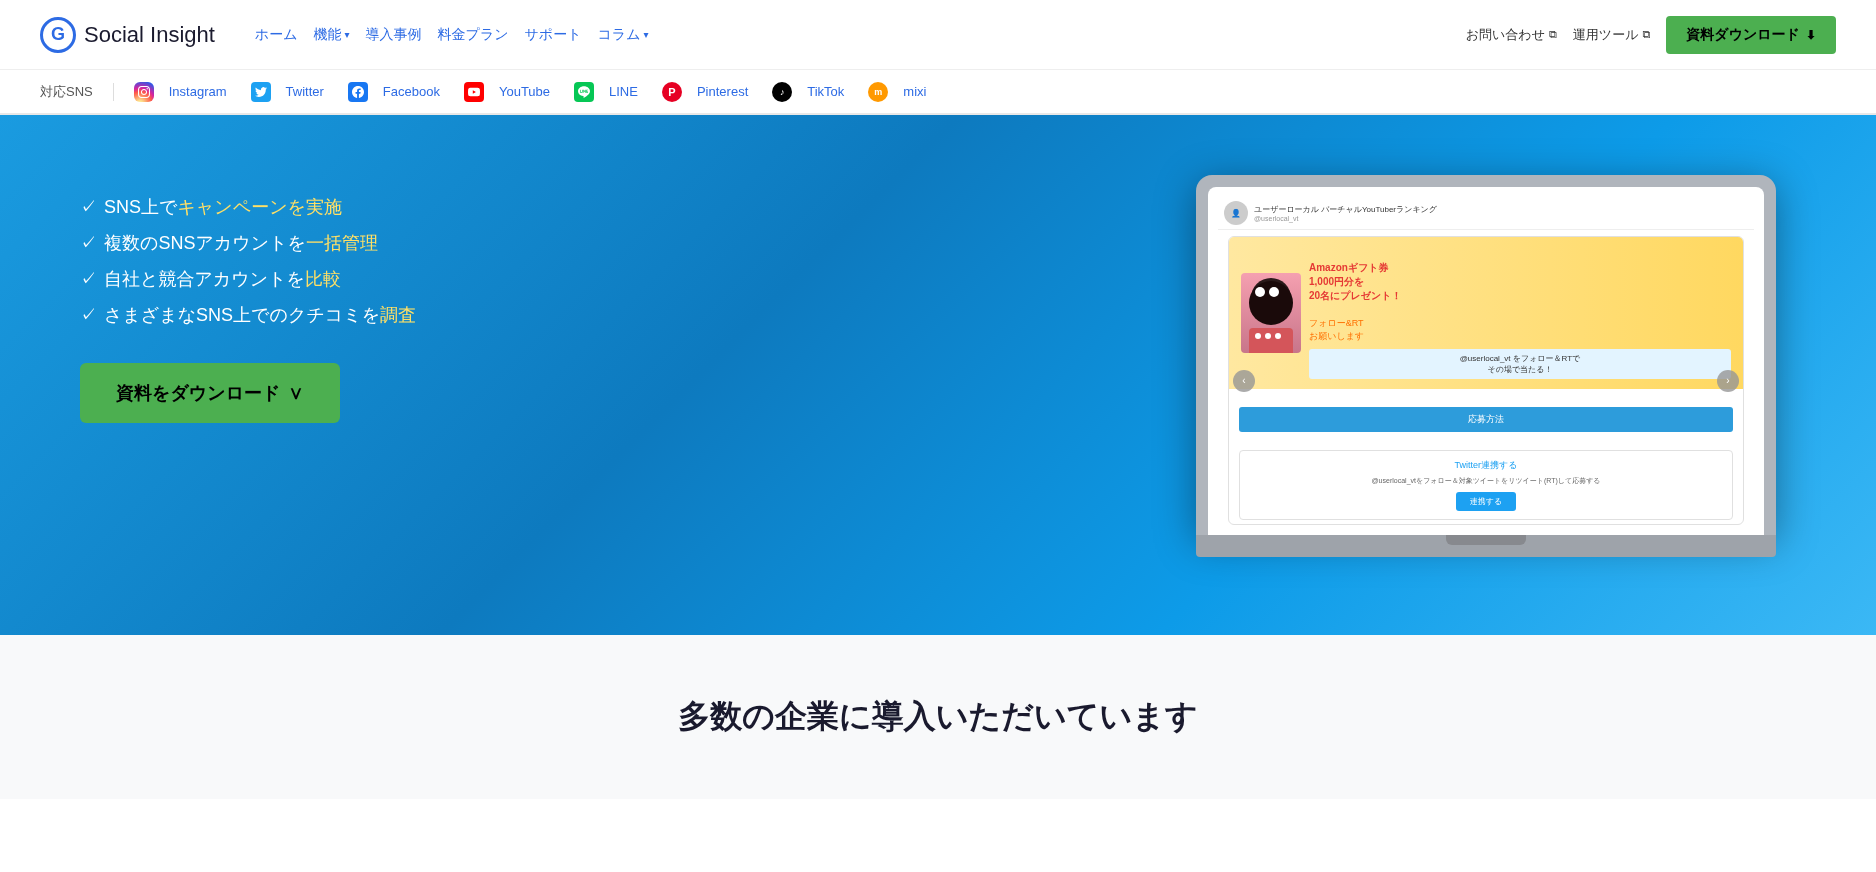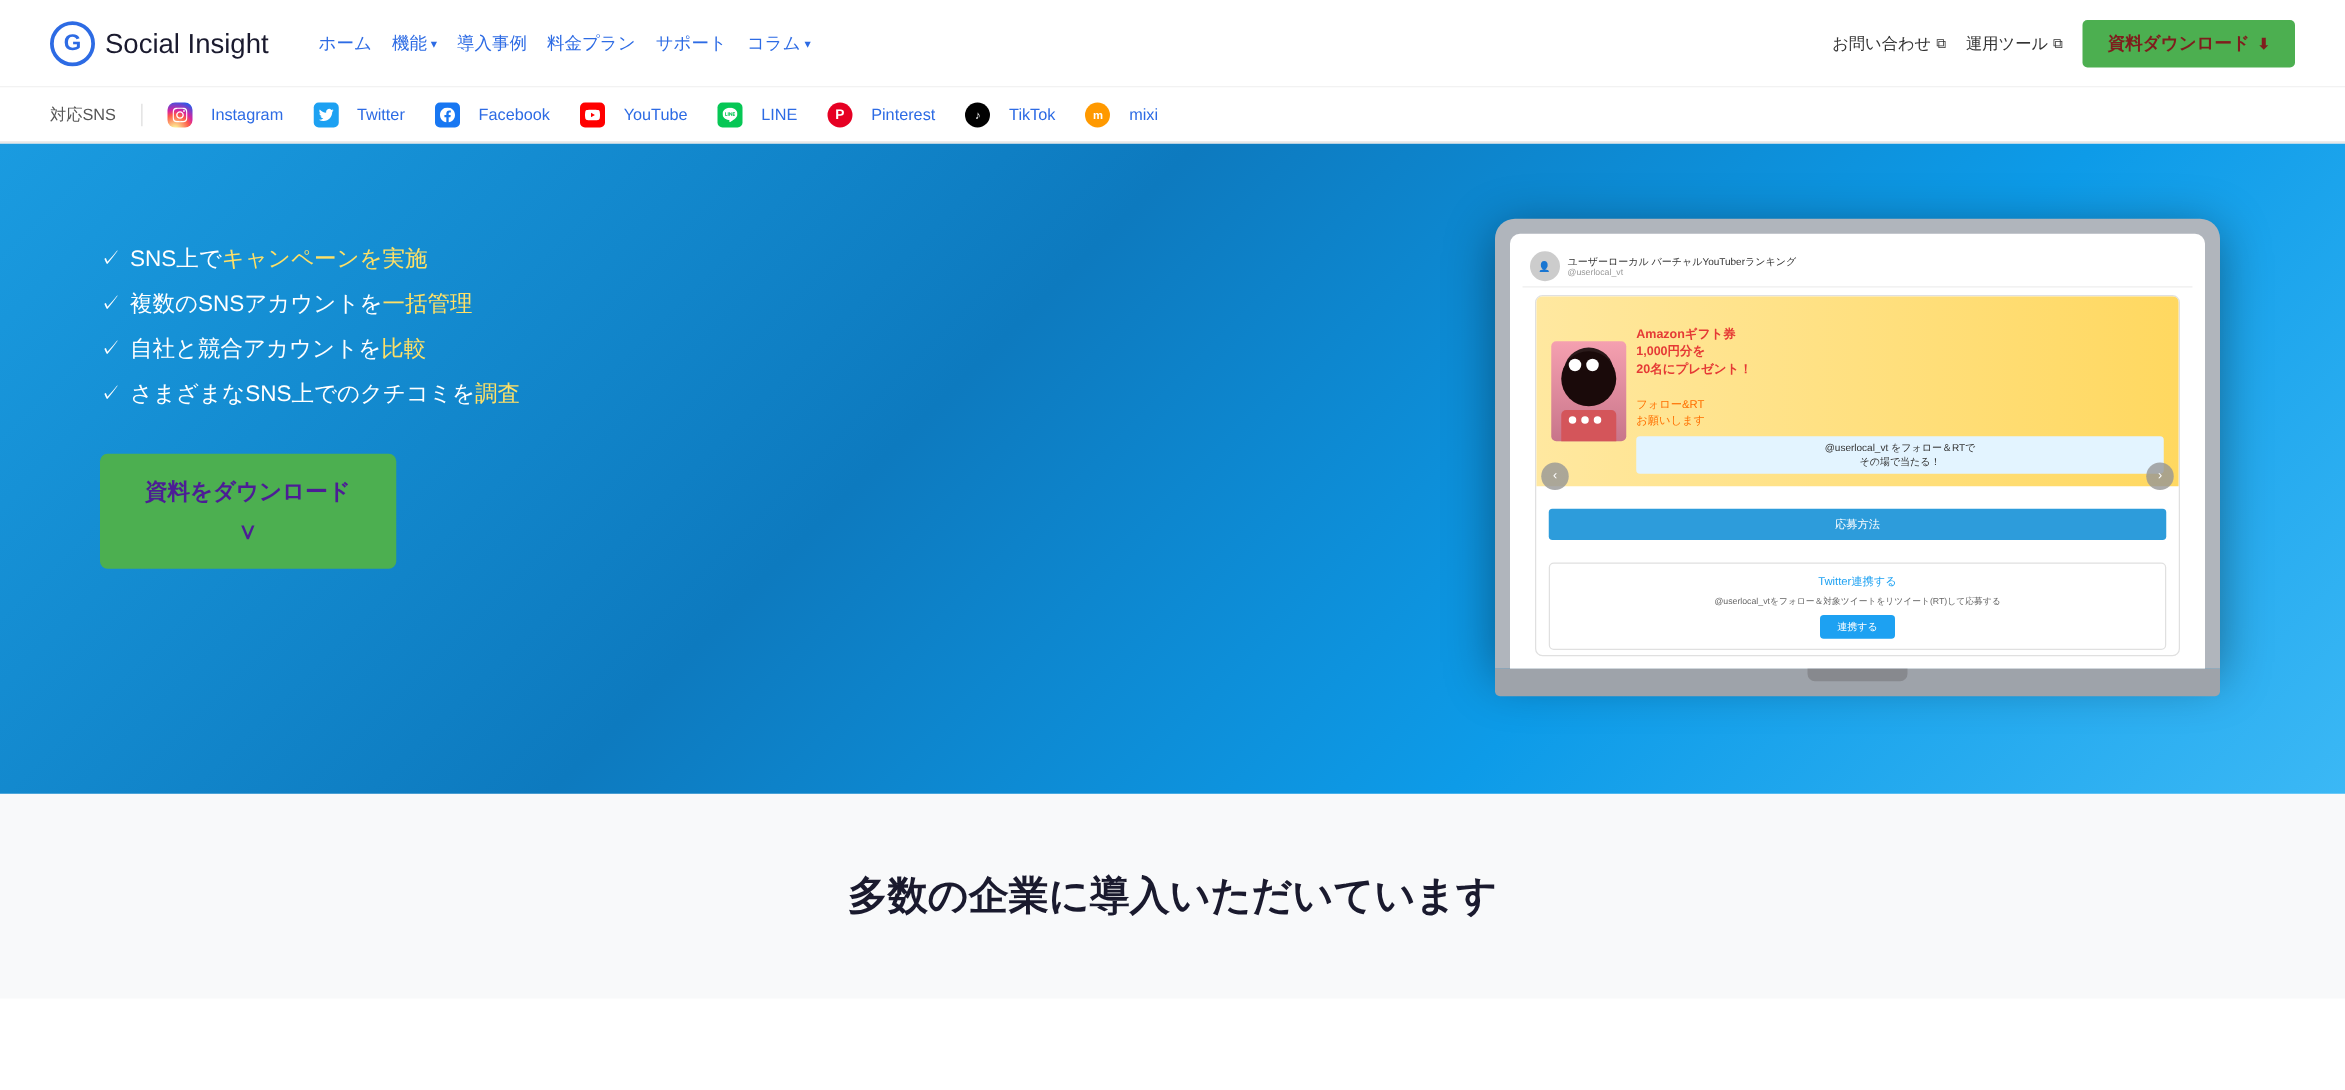--- a/index.html
+++ b/index.html
@@ -55,21 +55,21 @@
     .header-link {
       font-size: 13px;
       color: #333;
       text-decoration: none;
       display: flex;
       align-items: center;
       gap: 4px;
     }
     .cta-button {
       background: #4caf50;
-      color: #7f1d1d;
+      color: #000000;
       border: none;
       padding: 10px 20px;
       border-radius: 4px;
       font-size: 14px;
       font-weight: 600;
       cursor: pointer;
       display: flex;
       align-items: center;
       gap: 6px;
     }
@@ -165,31 +165,30 @@
     }
     .check-icon {
       color: #fff;
       font-size: 16px;
     }
     .highlight-blue {
       color: #ffe066;
     }
     .hero-cta {
       background: #4caf50;
-      color: #4c1d95;
+      color: #000000;
       border: none;
       padding: 18px 36px;
       border-radius: 6px;
       font-size: 18px;
       font-weight: 700;
       cursor: pointer;
       display: flex;
       align-items: center;
       gap: 8px;
-      flex-direction: column;
     }
     .hero-image-area {
       flex: 1;
       display: flex;
       justify-content: center;
       align-items: flex-end;
       position: relative;
       max-width: 700px;
     }
 

